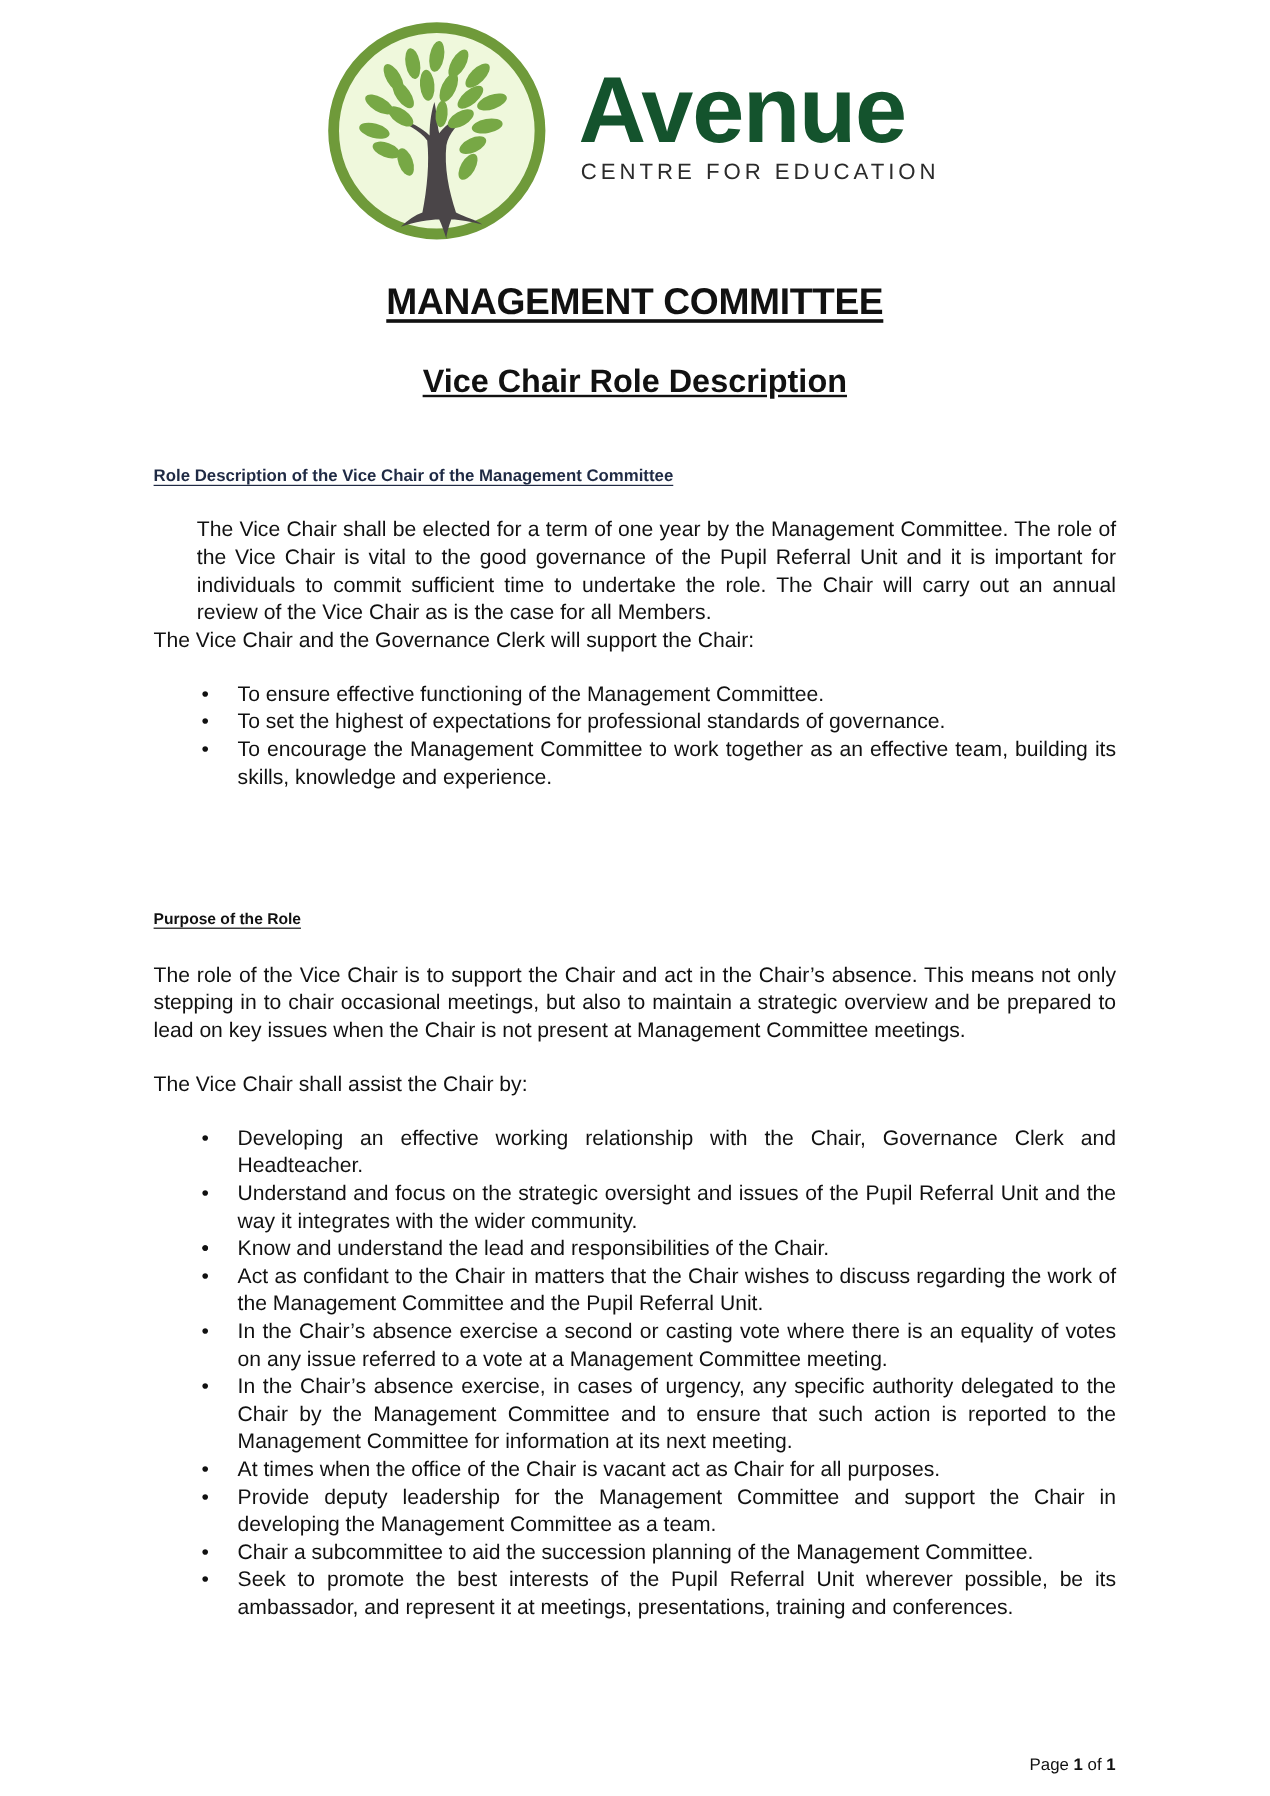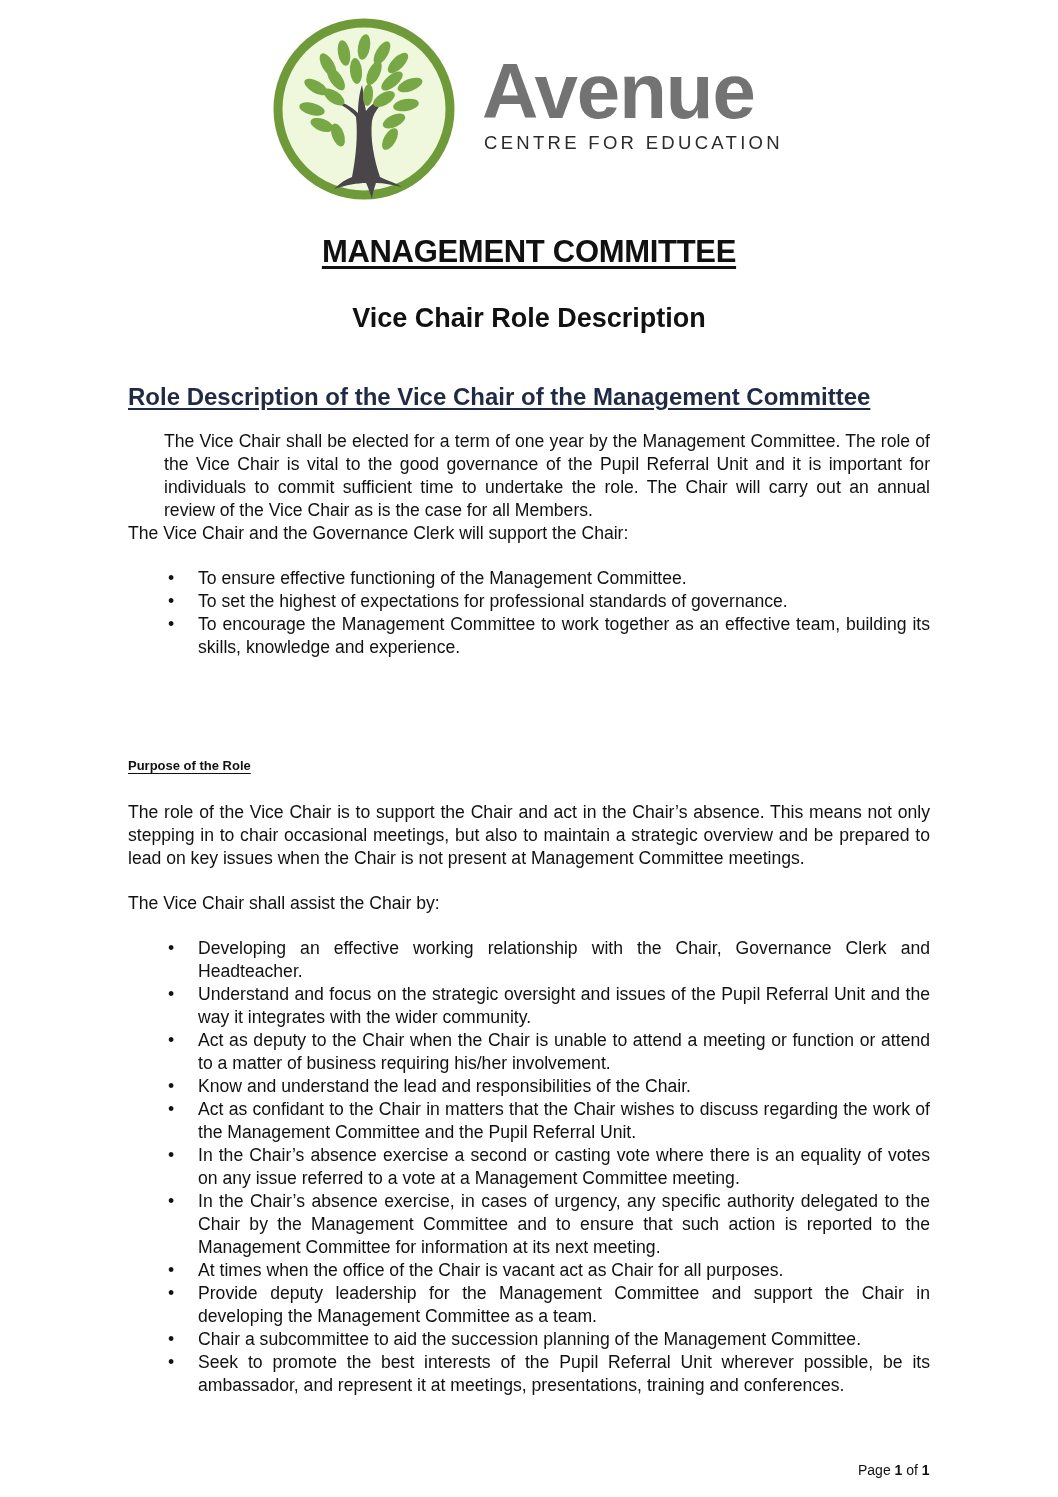--- a/index.html
+++ b/index.html
@@ -3,30 +3,30 @@
   <meta charset="utf-8">
   <style>
     html, body { margin: 0; padding: 0; background: #ffffff; }
     body { width: 1058px; height: 1497px; position: relative; overflow: hidden;
            font-family: "Liberation Sans", sans-serif; color: #111; }
     .page { position: absolute; left: 0; top: 0; width: 1058px; height: 1497px; background: #fff; }
 
     
     .logo-emblem { position: absolute; left: 272px; top: 17px; width: 184px; height: 184px; }
     .logo-word { position: absolute; left: 482px; top: 52px; font-size: 78px; font-weight: bold;
-                 color: #737373; letter-spacing: -1px; line-height: 1; }
+                 color: #14532d; letter-spacing: -1px; line-height: 1; }
     .logo-tag { position: absolute; left: 484px; top: 134px; font-size: 18.5px; color: #2b2b2b;
                 letter-spacing: 3.3px; line-height: 1; }
 
     
     .title { position: absolute; left: 0; width: 1058px; top: 234px; text-align: center;
              font-size: 31px; font-weight: bold; text-decoration: underline; text-underline-offset: 4px;
              text-decoration-thickness: 3px; letter-spacing: -0.3px; }
     .subtitle { position: absolute; left: 0; width: 1058px; top: 303px; text-align: center;
-                font-size: 27px; font-weight: bold; }
+                font-size: 27px; font-weight: bold; text-decoration: underline; }
 
     .content { position: absolute; left: 128px; width: 802px; font-size: 17.6px; line-height: 23px; }
     .section-heading { font-weight: bold; text-decoration: underline; text-underline-offset: 3px; margin: 0; }
     .section-heading.navy { color: #1f2a44; }
     p { margin: 0; text-align: justify; }
     ul { list-style: none; margin: 0; padding: 0; }
     li { position: relative; padding-left: 70px; text-align: justify; }
     li .bullet { position: absolute; left: 40px; top: 0; }
 
     .footer { position: absolute; left: 858px; top: 1418px; font-size: 14px; margin-top: 44px; }
@@ -65,38 +65,38 @@
       <ellipse cx="96" cy="78" rx="5" ry="11" transform="rotate(5 96 78)"></ellipse>
     </g>
   </svg>
   <div class="logo-word">Avenue</div>
   <div class="logo-tag">CENTRE FOR EDUCATION</div>
 
   <div class="title">MANAGEMENT COMMITTEE</div>
   <div class="subtitle">Vice Chair Role Description</div>
 
   <div class="content" style="top:385px;">
-    <h2 class="section-heading navy" style="font-size:24px;">Role Description of the Vice Chair of the Management Committee</h2>
+    <h2 class="section-heading navy" style="font-size:14px;">Role Description of the Vice Chair of the Management Committee</h2>
     <p style="margin-top:22px;margin-left:36px;">The Vice Chair shall be elected for a term of one year by the Management Committee. The role of the Vice Chair is vital to the good governance of the Pupil Referral Unit and it is important for individuals to commit sufficient time to undertake the role. The Chair will carry out an annual review of the Vice Chair as is the case for all Members.</p>
     <p style="">The Vice Chair and the Governance Clerk will support the Chair:</p>
     <ul style="margin-top:22px;">
       <li><span class="bullet">•</span><span>To ensure effective functioning of the Management Committee.</span></li>
       <li><span class="bullet">•</span><span>To set the highest of expectations for professional standards of governance.</span></li>
       <li><span class="bullet">•</span><span>To encourage the Management Committee to work together as an effective team, building its skills, knowledge and experience.</span></li>
     </ul>
   </div>
 
   <div class="content" style="top:706px;">
     <h2 class="section-heading" style="font-size:13px;margin-top:48px;">Purpose of the Role</h2>
     <p style="margin-top:24px;">The role of the Vice Chair is to support the Chair and act in the Chair’s absence. This means not only stepping in to chair occasional meetings, but also to maintain a strategic overview and be prepared to lead on key issues when the Chair is not present at Management Committee meetings.</p>
     <p style="margin-top:22px;">The Vice Chair shall assist the Chair by:</p>
     <ul style="margin-top:22px;">
       <li><span class="bullet">•</span><span>Developing an effective working relationship with the Chair, Governance Clerk and Headteacher.</span></li>
       <li><span class="bullet">•</span><span>Understand and focus on the strategic oversight and issues of the Pupil Referral Unit and the way it integrates with the wider community.</span></li>
-      <li><span class="bullet">•</span><span>Act as deputy to the Chair when the Chair is unable to attend a meeting or function or attend to a matter of business requiring his/her involvement.</span></li>
+      <li><span class="bullet">•</span></li>
       <li><span class="bullet">•</span><span>Know and understand the lead and responsibilities of the Chair.</span></li>
       <li><span class="bullet">•</span><span>Act as confidant to the Chair in matters that the Chair wishes to discuss regarding the work of the Management Committee and the Pupil Referral Unit.</span></li>
       <li><span class="bullet">•</span><span>In the Chair’s absence exercise a second or casting vote where there is an equality of votes on any issue referred to a vote at a Management Committee meeting.</span></li>
       <li><span class="bullet">•</span><span>In the Chair’s absence exercise, in cases of urgency, any specific authority delegated to the Chair by the Management Committee and to ensure that such action is reported to the Management Committee for information at its next meeting.</span></li>
       <li><span class="bullet">•</span><span>At times when the office of the Chair is vacant act as Chair for all purposes.</span></li>
       <li><span class="bullet">•</span><span>Provide deputy leadership for the Management Committee and support the Chair in developing the Management Committee as a team.</span></li>
       <li><span class="bullet">•</span><span>Chair a subcommittee to aid the succession planning of the Management Committee.</span></li>
       <li><span class="bullet">•</span><span>Seek to promote the best interests of the Pupil Referral Unit wherever possible, be its ambassador, and represent it at meetings, presentations, training and conferences.</span></li>
     </ul>
   </div>

